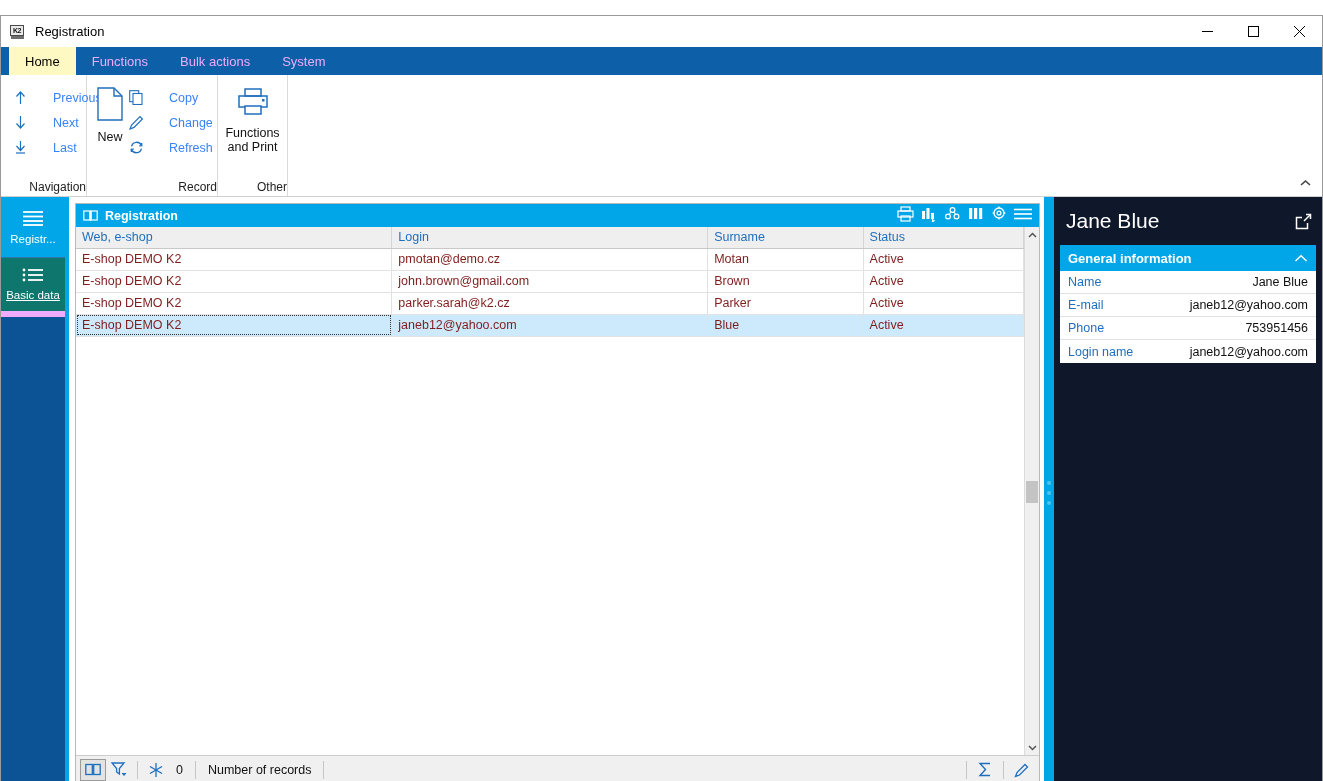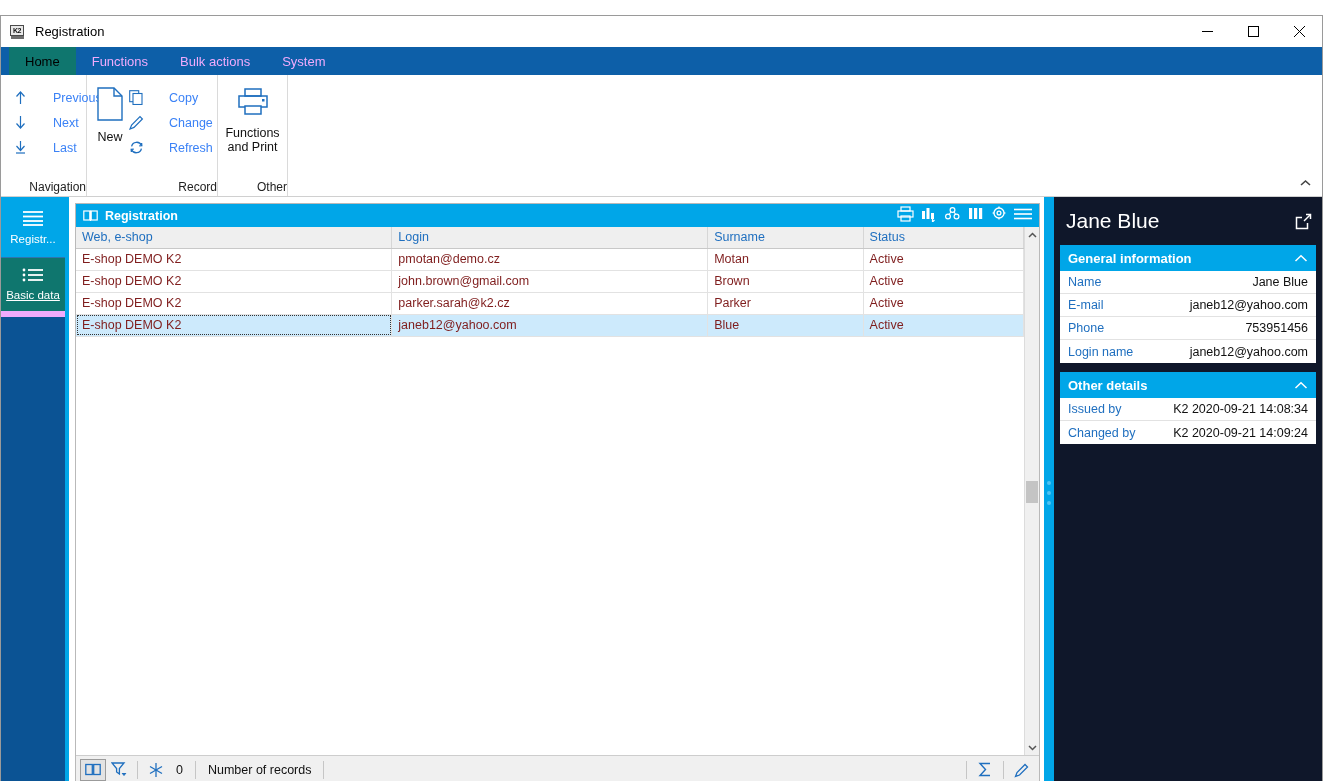--- a/index.html
+++ b/index.html
@@ -49,21 +49,21 @@
   .ribbon-wrap { background: #0b5394; }
   .tabbar {
     height: 28px; background: #0d5fa8;
     display: flex; align-items: flex-end; padding-left: 8px;
   }
   .tab {
     height: 28px; padding: 0 16px;
     display: flex; align-items: center;
     font-size: 13px; color: #f0abfc; white-space: nowrap;
   }
-  .tab.active { background: #0f766e; color: #000000; }
+  .tab.active { background: #fef9c3; color: #000000; }
 
   .ribbon {
     height: 122px; background: #ffffff;
     border-bottom: 1px solid #d0d0d0;
     display: flex; align-items: stretch;
     position: relative;
   }
   .rgroup {
     display: flex; flex-direction: column;
     border-right: 1px solid #dadada;
@@ -595,37 +595,17 @@
             <span class="rp-label">Phone</span>
             <span class="rp-value">753951456</span>
           </div>
           <div class="rp-row">
             <span class="rp-label">Login name</span>
             <span class="rp-value">janeb12@yahoo.com</span>
           </div>
         </div>
       </div>
 
-      <div class="rp-section">
-        <div class="rp-sec-head">
-          <span>Other details</span>
-          <span class="chev">
-            <svg width="14" height="9" viewBox="0 0 14 9">
-                <polyline points="1.5,7 7,1.8 12.5,7" fill="none" stroke="#fff" stroke-width="1.5"></polyline>
-              </svg>
-          </span>
-        </div>
-        <div class="rp-sec-body">
-          <div class="rp-row">
-            <span class="rp-label">Issued by</span>
-            <span class="rp-value">K2 2020-09-21 14:08:34</span>
-          </div>
-          <div class="rp-row">
-            <span class="rp-label">Changed by</span>
-            <span class="rp-value">K2 2020-09-21 14:09:24</span>
-          </div>
-        </div>
-      </div>
     </div>
   </div>
 
   <div class="bottomstrip"></div>
 </div>
 
 </body></html>

